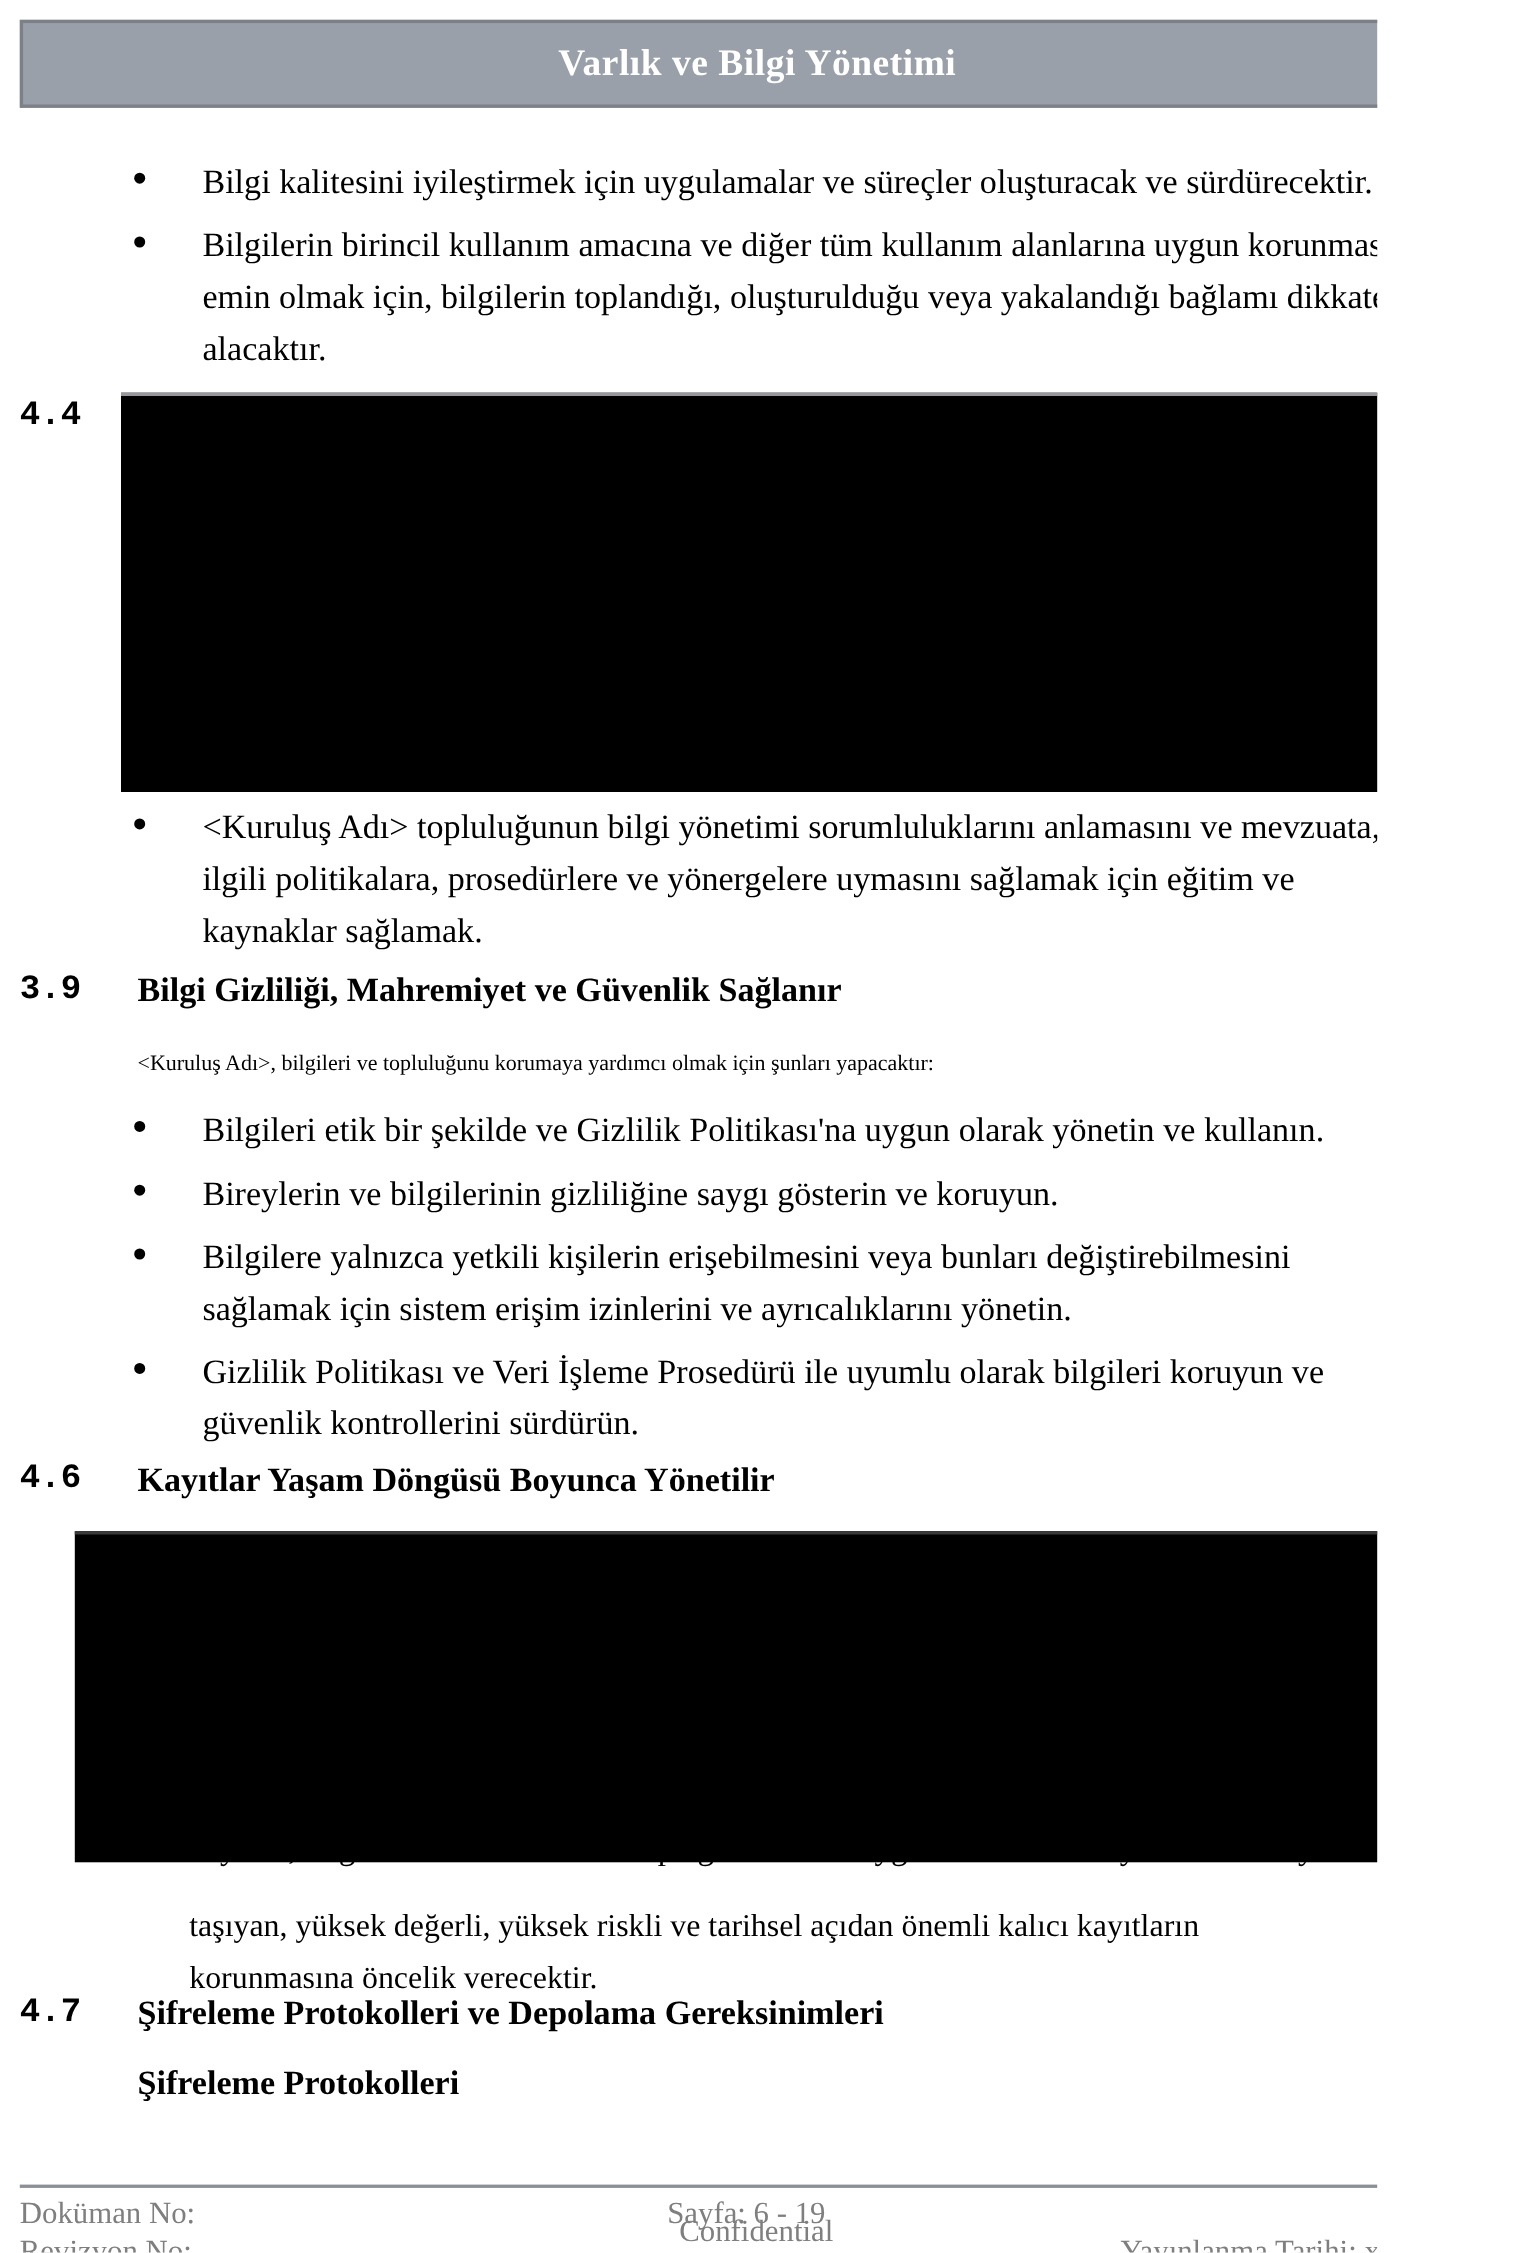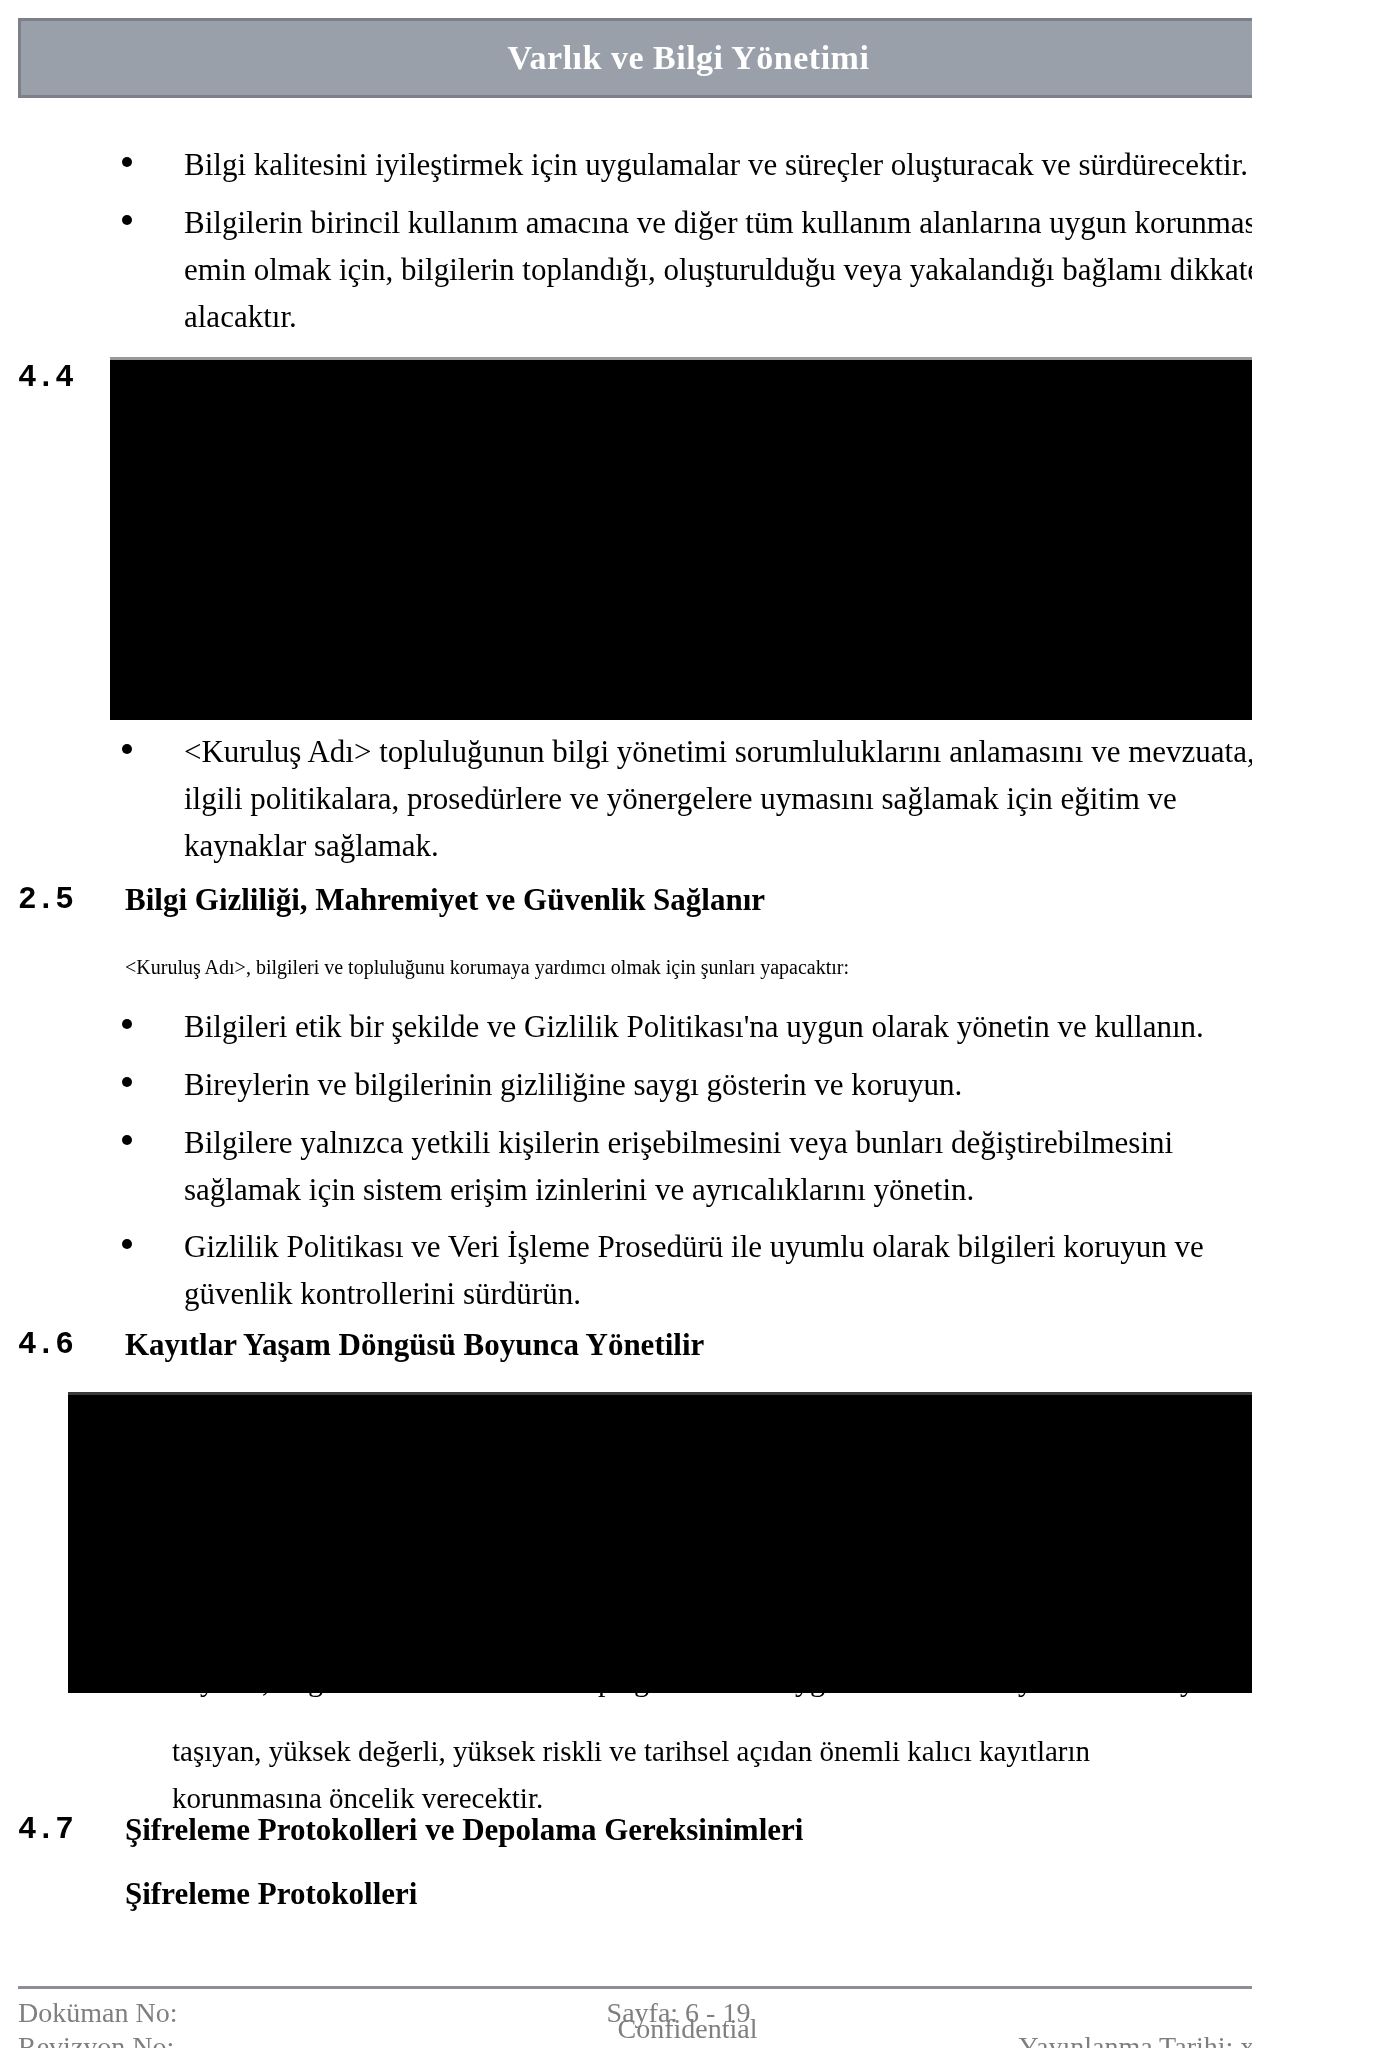--- a/index.html
+++ b/index.html
@@ -85,21 +85,21 @@
   <div class="redact1"></div>
 
   <div class="bullet" style="top:728px;">
     <span class="bullet-dot"></span>
     <div class="bullet-text">&lt;Kuruluş Adı&gt; topluluğunun bilgi yönetimi sorumluluklarını anlamasını ve mevzuata,
 ilgili politikalara, prosedürlere ve yönergelere uymasını sağlamak için eğitim ve
 kaynaklar sağlamak.</div>
   </div>
 
   <div style="position:absolute;top:882px;">
-    <span class="sec-num">2.5</span>
+    <span class="sec-num">3.9</span>
     <span class="sec-title">Bilgi Gizliliği, Mahremiyet ve Güvenlik Sağlanır</span>
   </div>
   <div class="para" style="top:944px;">&lt;Kuruluş Adı&gt;, bilgileri ve topluluğunu korumaya yardımcı olmak için şunları yapacaktır:</div>
 
   <div class="bullet" style="top:1003px;">
     <span class="bullet-dot"></span>
     <div class="bullet-text">Bilgileri etik bir şekilde ve Gizlilik Politikası'na uygun olarak yönetin ve kullanın.</div>
   </div>
   <div class="bullet" style="top:1061px;">
     <span class="bullet-dot"></span>

